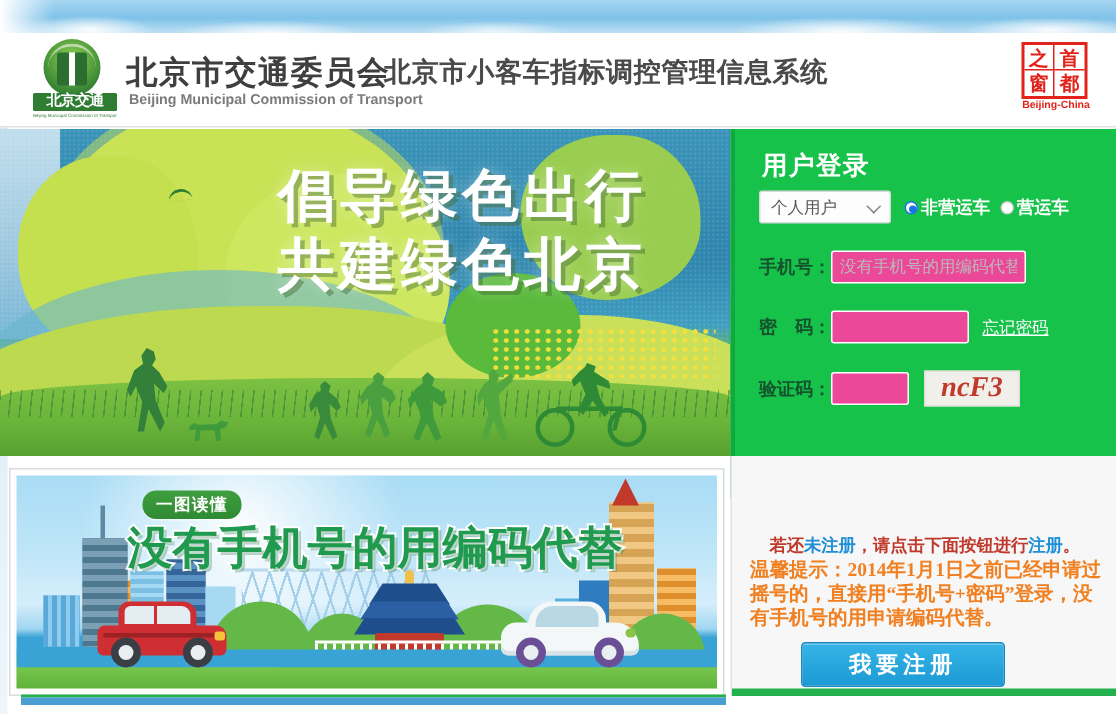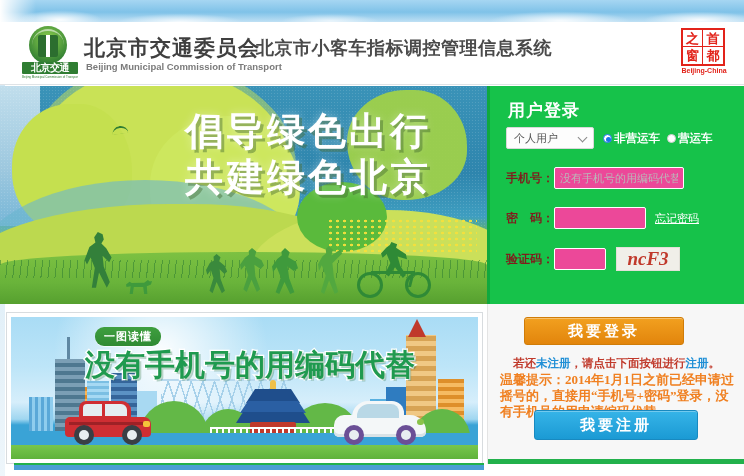--- a/index.html
+++ b/index.html
@@ -463,21 +463,21 @@
   }
   .radio span {
     font-size: 11.5px; color: #ffffff; font-weight: bold;
     font-family: "Liberation Serif", serif;
     white-space: nowrap;
   }
   .radio + .radio { margin-left: 5px; }
 
   .flabel {
     width: 48px;
-    font-size: 12px; color: #7f1d1d; font-weight: bold;
+    font-size: 12px; color: #14532d; font-weight: bold;
     font-family: "Liberation Serif", serif;
     white-space: nowrap;
   }
   .finput {
     height: 22px; background: #ec4899;
     border: 1px solid #ffffff; border-radius: 2px;
     font-size: 11px; color: #333;
     padding: 0 5px;
     font-family: "Liberation Serif", serif;
     outline: none;
@@ -535,22 +535,22 @@
     white-space: nowrap;
   }
   .notice .link { color: #1f8fd6; text-decoration: none; cursor: pointer; }
   .tip {
     position: absolute; left: 12px; top: 68px; width: 234px;
     font-size: 13px; font-weight: bold; color: #f08021;
     line-height: 16px;
     font-family: Liberation Serif, serif;
   }
   .btn-reg {
-    position: absolute; left: 46px; top: 106px;
-    width: 164px; height: 30px;
+    position: absolute; left: 46px; top: 124px;
+    width: 136px; height: 30px;
     background: linear-gradient(#36b4e8, #1b9ad4);
     border: 1px solid #1889c0;
     border-radius: 3px;
     color: #ffffff; font-size: 15px; font-weight: bold;
     letter-spacing: 3px;
     display: flex; align-items: center; justify-content: center;
     cursor: pointer;
     box-shadow: inset 0 1px 0 rgba(255,255,255,.3);
   }
   .rpanel-footer {
@@ -674,21 +674,20 @@
     </div>
 
     <div class="row row-code">
       <div class="flabel">验证码：</div>
       <input class="finput inp-code" type="text" placeholder="" style="">
       <div class="captcha">ncF3</div>
     </div>
   </div>
 
   <div class="rpanel">
-    <div class="btn-login">我要登录</div>
     <div class="notice">
       <span>若还</span><span class="link">未注册</span><span>，请点击下面按钮进行</span><span class="link">注册</span><span>。</span>
     </div>
     <div class="tip">温馨提示：2014年1月1日之前已经申请过摇号的，直接用“手机号+密码”登录，没有手机号的用申请编码代替。</div>
     <div class="btn-reg">我要注册</div>
     <div class="rpanel-footer"></div>
   </div>
 
   <div class="promo">
     <div class="promo-inner">

